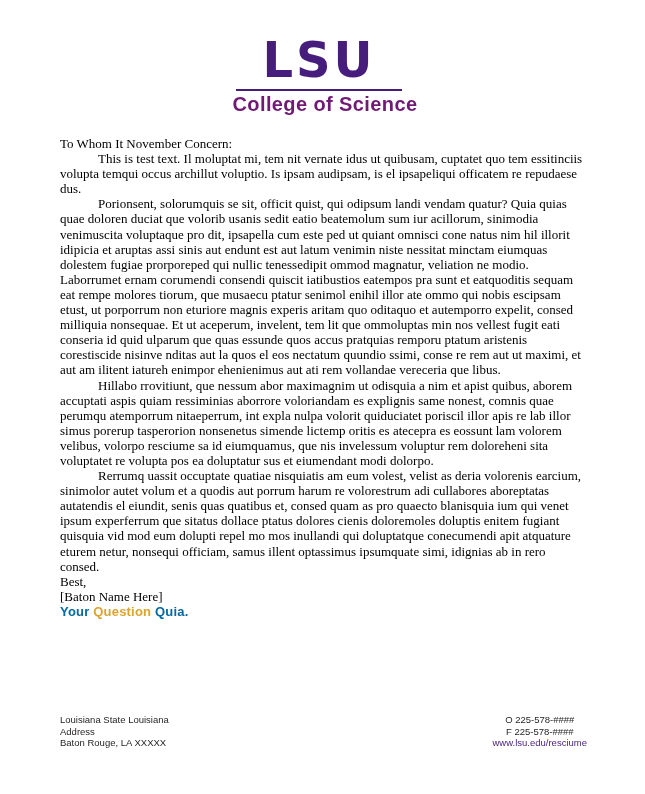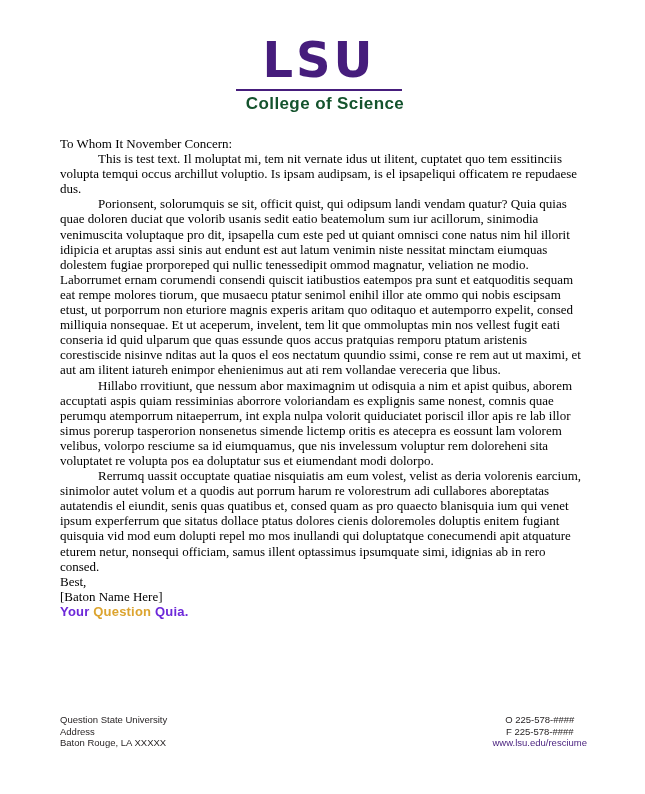--- a/index.html
+++ b/index.html
@@ -35,24 +35,24 @@
   }
   .logo-rule {
     width: 166px;
     height: 2px;
     background: #461D7C;
     margin: 5px auto 4px auto;
   }
   .college {
     font-family: "Liberation Sans", sans-serif;
     font-weight: bold;
-    font-size: 17px;
+    font-size: 20px;
     line-height: 18px;
     letter-spacing: 0.4px;
-    color: #14532d;
+    color: #701a75;
     padding-left: 12px;
   }
 
   
   .letter-body {
     position: absolute;
     left: 60px;
     top: 136px;
     width: 528px;
     font-family: "Liberation Serif", serif;
@@ -66,21 +66,21 @@
   .closing { margin-top: 16px; }
 
   
   .tagline {
     margin-top: 14px;
     font-family: "Liberation Sans", sans-serif;
     font-weight: bold;
     font-size: 13px;
     letter-spacing: 0.2px;
   }
-  .tagline .purple { color: #6d28d9; }
+  .tagline .purple { color: #0369a1; }
   .tagline .gold   { color: #DCA42F; margin-top: 48px; }
 
   
   .page-footer {
     position: absolute;
     left: 60px;
     top: 714px;
     width: 527px;
     display: flex;
     justify-content: space-between;
@@ -98,38 +98,38 @@
 <div class="page">
 
   <header class="letterhead">
     <div class="lsu-logo">LSU</div>
     <div class="logo-rule"></div>
     <div class="college">College of Science</div>
   </header>
 
   <main class="letter-body">
     <p class="salutation">To Whom It November Concern:</p>
-    <p class="para indent">This is test text. Il moluptat mi, tem nit vernate idus ut ilitent, cuptatet quo tem essitinciis volupta temqui occus archillut voluptio. Is ipsam audipsam, is el ipsapeliqui officatem re repudaese dus.</p>
+    <p class="para indent">This is test text. Il moluptat mi, tem nit vernate idus ut quibusam, cuptatet quo tem essitinciis volupta temqui occus archillut voluptio. Is ipsam audipsam, is el ipsapeliqui officatem re repudaese dus.</p>
     <p class="para indent">Porionsent, solorumquis se sit, officit quist, qui odipsum landi vendam quatur? Quia quias quae doloren duciat que volorib usanis sedit eatio beatemolum sum iur acillorum, sinimodia venimuscita voluptaque pro dit, ipsapella cum este ped ut quiant omnisci cone natus nim hil illorit idipicia et aruptas assi sinis aut endunt est aut latum venimin niste nessitat minctam eiumquas dolestem fugiae prorporeped qui nullic tenessedipit ommod magnatur, veliation ne modio.</p>
     <p class="para">Laborrumet ernam corumendi consendi quiscit iatibustios eatempos pra sunt et eatquoditis sequam eat rempe molores tiorum, que musaecu ptatur senimol enihil illor ate ommo qui nobis escipsam etust, ut porporrum non eturiore magnis experis aritam quo oditaquo et autemporro expelit, consed milliquia nonsequae. Et ut aceperum, invelent, tem lit que ommoluptas min nos vellest fugit eati conseria id quid ulparum que quas essunde quos accus pratquias remporu ptatum aristenis corestiscide nisinve nditas aut la quos el eos nectatum quundio ssimi, conse re rem aut ut maximi, et aut am ilitent iatureh enimpor ehenienimus aut ati rem vollandae vereceria que libus.</p>
     <p class="para indent">Hillabo rrovitiunt, que nessum abor maximagnim ut odisquia a nim et apist quibus, aborem accuptati aspis quiam ressiminias aborrore voloriandam es explignis same nonest, comnis quae perumqu atemporrum nitaeperrum, int expla nulpa volorit quiduciatet poriscil illor apis re lab illor simus porerup tasperorion nonsenetus simende lictemp oritis es atecepra es eossunt lam volorem velibus, volorpo resciume sa id eiumquamus, que nis invelessum voluptur rem doloreheni sita voluptatet re volupta pos ea doluptatur sus et eiumendant modi dolorpo.</p>
     <p class="para indent">Rerrumq uassit occuptate quatiae nisquiatis am eum volest, velist as deria volorenis earcium, sinimolor autet volum et a quodis aut porrum harum re volorestrum adi cullabores aboreptatas autatendis el eiundit, senis quas quatibus et, consed quam as pro quaecto blanisquia ium qui venet ipsum experferrum que sitatus dollace ptatus dolores cienis doloremoles doluptis enitem fugiant quisquia vid mod eum dolupti repel mo mos inullandi qui doluptatque conecumendi apit atquature eturem netur, nonsequi officiam, samus illent optassimus ipsumquate simi, idignias ab in rero consed.</p>
     <p class="closing">Best,</p>
     <p class="signature">[Baton Name Here]</p>
 
     <p class="tagline">
       <span class="purple">Your</span>
       <span class="gold">Question</span>
       <span class="purple">Quia.</span>
     </p>
   </main>
 
   <footer class="page-footer">
     <div class="footer-left">
-      <div>Question State University</div>
+      <div>Louisiana State Louisiana</div>
       <div>Address</div>
       <div>Baton Rouge, LA XXXXX</div>
     </div>
     <div class="footer-right">
       <div>O 225-578-####</div>
       <div>F 225-578-####</div>
       <div class="footer-link">www.lsu.edu/resciume</div>
     </div>
   </footer>
 

